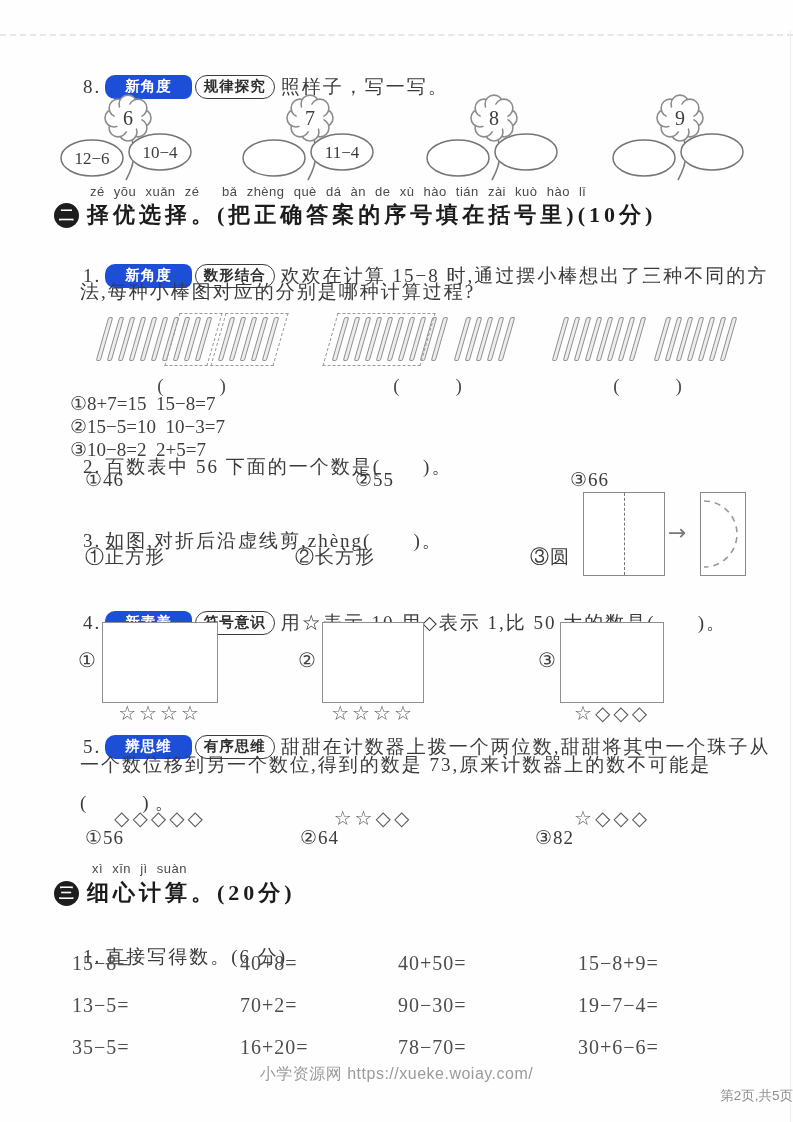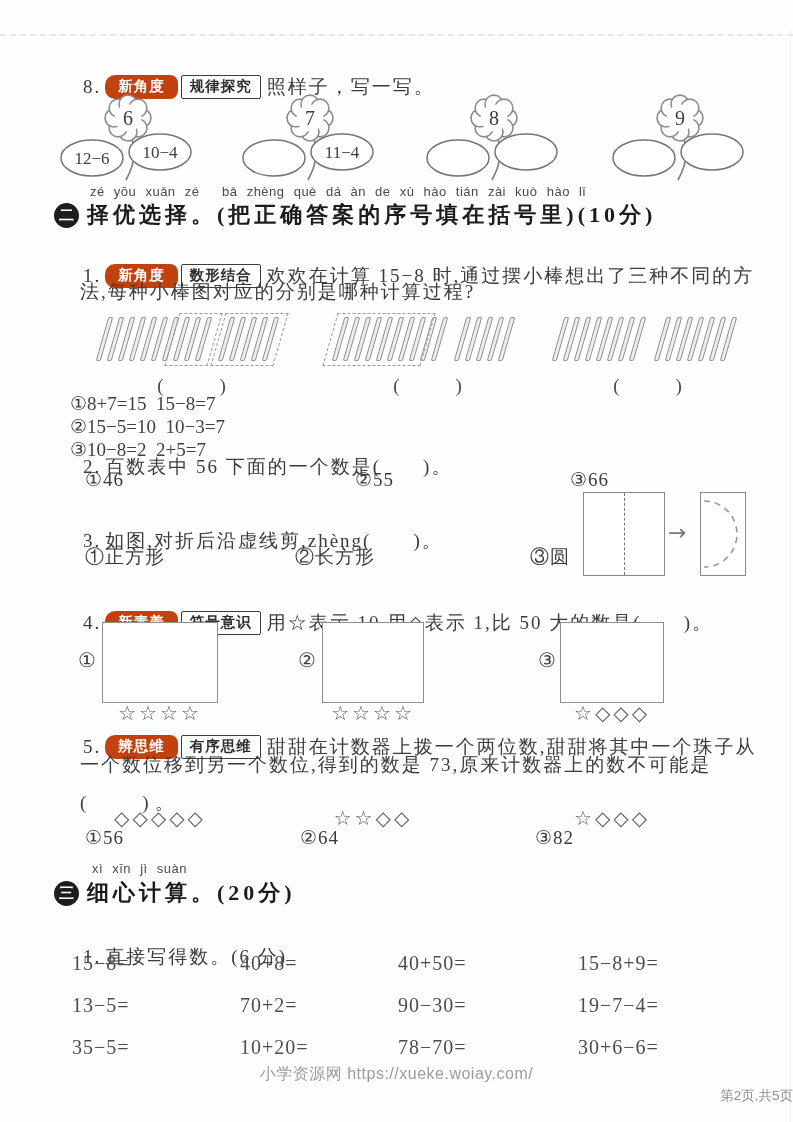--- a/index.html
+++ b/index.html
@@ -3,25 +3,25 @@
 <meta charset="utf-8">
 <style>
   html,body{margin:0;padding:0;background:#ffffff;}
   #page{position:relative;width:793px;height:1122px;background:#fefefe;overflow:hidden;
         font-family:"Liberation Serif","DejaVu Serif",serif;color:#3b3b3b;}
   .topline{position:absolute;top:34px;left:0;right:0;border-top:2px dashed #e7e7e7;}
   .rightline{position:absolute;top:30px;bottom:0;right:2px;border-left:1px solid #efefef;}
   .abs{position:absolute;}
   .qline{font-size:19px;letter-spacing:2px;white-space:pre;color:#3b3b3b;}
   .qnum{font-size:19px;margin-right:4px;}
-  .badge-dark{display:inline-block;background:#c2410c;color:#ffffff;font-size:14.5px;font-weight:bold;
-              font-family:"Liberation Sans",sans-serif;padding:2px 13px 3px;border-radius:10px 8px 8px 10px;
+  .badge-dark{display:inline-block;background:#1d4ed8;color:#ffffff;font-size:14.5px;font-weight:bold;
+              font-family:"Liberation Sans",sans-serif;padding:2px 20px 3px;border-radius:10px 8px 8px 10px;
               letter-spacing:1px;vertical-align:2px;}
   .badge-outline{display:inline-block;border:1.6px solid #3c3c3c;color:#2e2e2e;font-size:14.5px;font-weight:bold;
-              font-family:Liberation Serif, serif;padding:1px 8px 2px;border-radius:2px;
+              font-family:Liberation Serif, serif;padding:1px 8px 2px;border-radius:12px;
               letter-spacing:1px;vertical-align:2px;margin-left:3px;margin-right:6px;}
   .sec-header{display:flex;align-items:center;}
   .sec-icon{width:25px;height:25px;border-radius:50%;background:#1d1d1d;color:#ffffff;
             display:flex;align-items:center;justify-content:center;font-size:15px;font-weight:bold;
             font-family:"Liberation Sans",sans-serif;margin-right:8px;flex:0 0 auto;}
   .sec-title{font-size:22px;font-weight:bold;color:#1c1c1c;letter-spacing:4px;white-space:pre;}
   .pinyin{font-family:"Liberation Sans",sans-serif;font-size:13px;color:#4a4a4a;letter-spacing:.5px;
           word-spacing:5px;white-space:pre;}
   
   .stick-group{position:absolute;width:205px;height:86px;}
@@ -297,20 +297,20 @@
   <div class="calc-grid">
     <span>15−8=</span>
     <span>40+8=</span>
     <span>40+50=</span>
     <span>15−8+9=</span>
     <span>13−5=</span>
     <span>70+2=</span>
     <span>90−30=</span>
     <span>19−7−4=</span>
     <span>35−5=</span>
-    <span>10+20=</span>
+    <span>16+20=</span>
     <span>78−70=</span>
     <span>30+6−6=</span>
   </div>
 
   <div class="footer1" style="top:1064px;">小学资源网 https://xueke.woiay.com/</div>
   <div class="footer2" style="top:1087px;">第2页,共5页</div>
 </div>
 
 </body></html>

